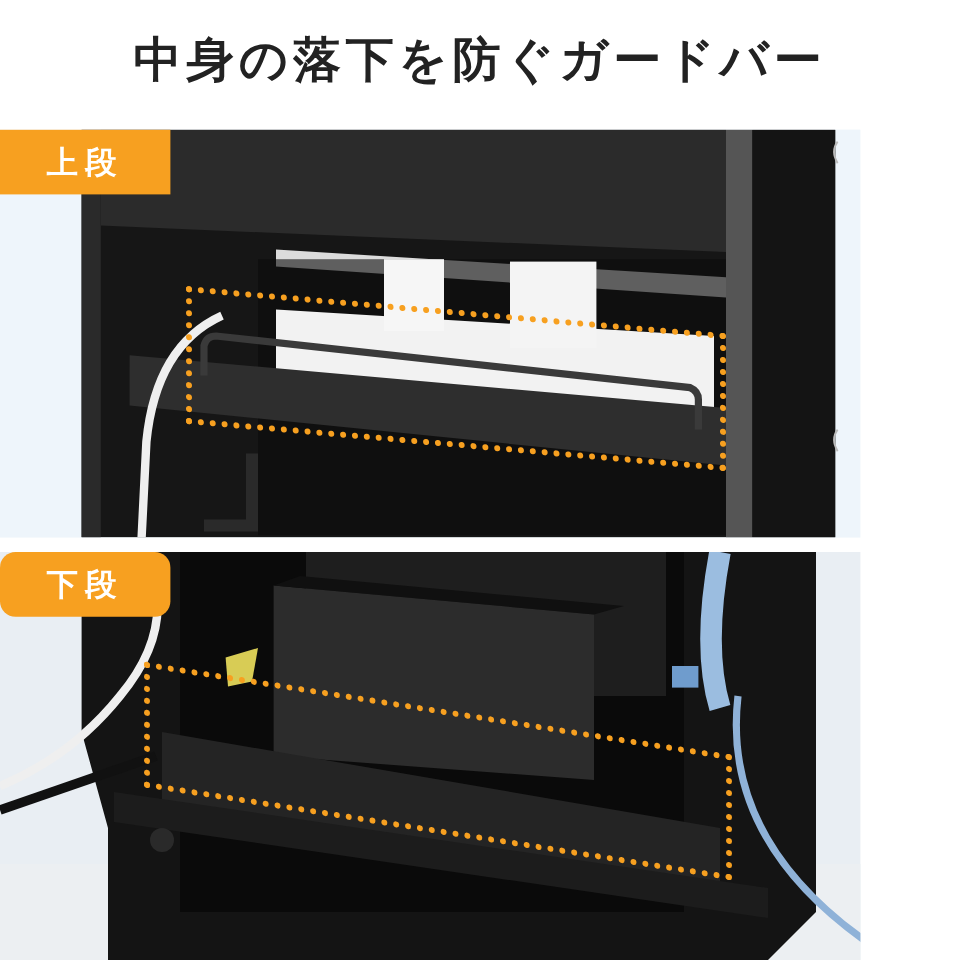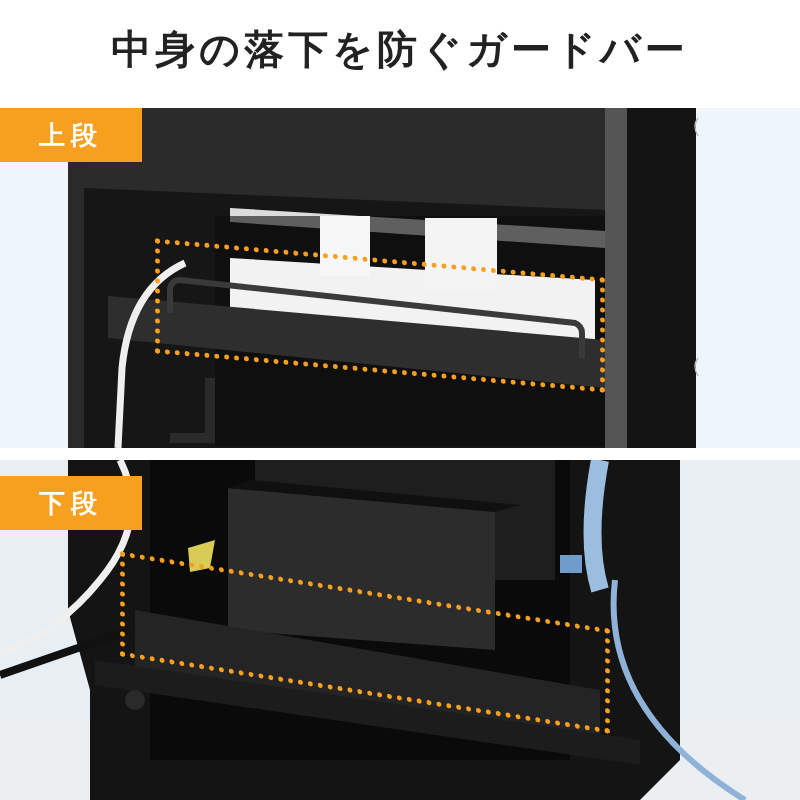--- a/index.html
+++ b/index.html
@@ -1,20 +1,20 @@
 <!DOCTYPE html>
 <html><head>
 <meta charset="utf-8">
 <style>
   html, body { margin:0; padding:0; }
   body { width:800px; height:800px; background:#ffffff; position:relative; overflow:hidden;
          font-family:"DejaVu Sans", sans-serif; }
   .title { position:absolute; left:0; top:22px; width:800px; text-align:center;
            font-size:40px; font-weight:bold; color:#222222; letter-spacing:4px; }
-  .panel { position:absolute; left:0; width:800px; height:340px; overflow:hidden; background:#eef5fb; }
+  .panel { position:absolute; left:0; width:717px; height:340px; overflow:hidden; background:#eef5fb; }
   .panel.top { top:108px; }
   .panel.bottom { top:460px; background:#e9eef3; }
   .label { position:absolute; left:0; width:142px; height:54px; background:#f7a020;
            color:#ffffff; font-size:26px; font-weight:bold; display:flex; align-items:center;
            justify-content:center; letter-spacing:6px; z-index:5; }
   .dotted { position:absolute; border:5px dotted #f7a020; z-index:4; }
   svg { position:absolute; left:0; top:0; }
 </style>
 </head>
 <body>
@@ -75,14 +75,14 @@
 
     <path d="M130,170 L0,215" stroke="#111" stroke-width="8" fill="none"></path>
 
     <polygon points="188,88 215,80 210,108 190,112" fill="#d8cc55"></polygon>
 
     <path d="M600,0 Q585,80 600,130" stroke="#9bbde0" stroke-width="18" fill="none"></path>
     <path d="M615,120 Q600,250 745,340" stroke="#8fb2d8" stroke-width="6" fill="none"></path>
     <rect x="560" y="95" width="22" height="18" fill="#6f9ccd"></rect>
   </svg>
   <div class="dotted" style="left:120px; top:130px; width:480px; height:95px; transform:skewY(9deg);"></div>
-  <div class="label" style="top:16px;">下段</div>
+  <div class="label" style="top:0;border-radius:13px;">下段</div>
 </div>
 
 </body></html>

